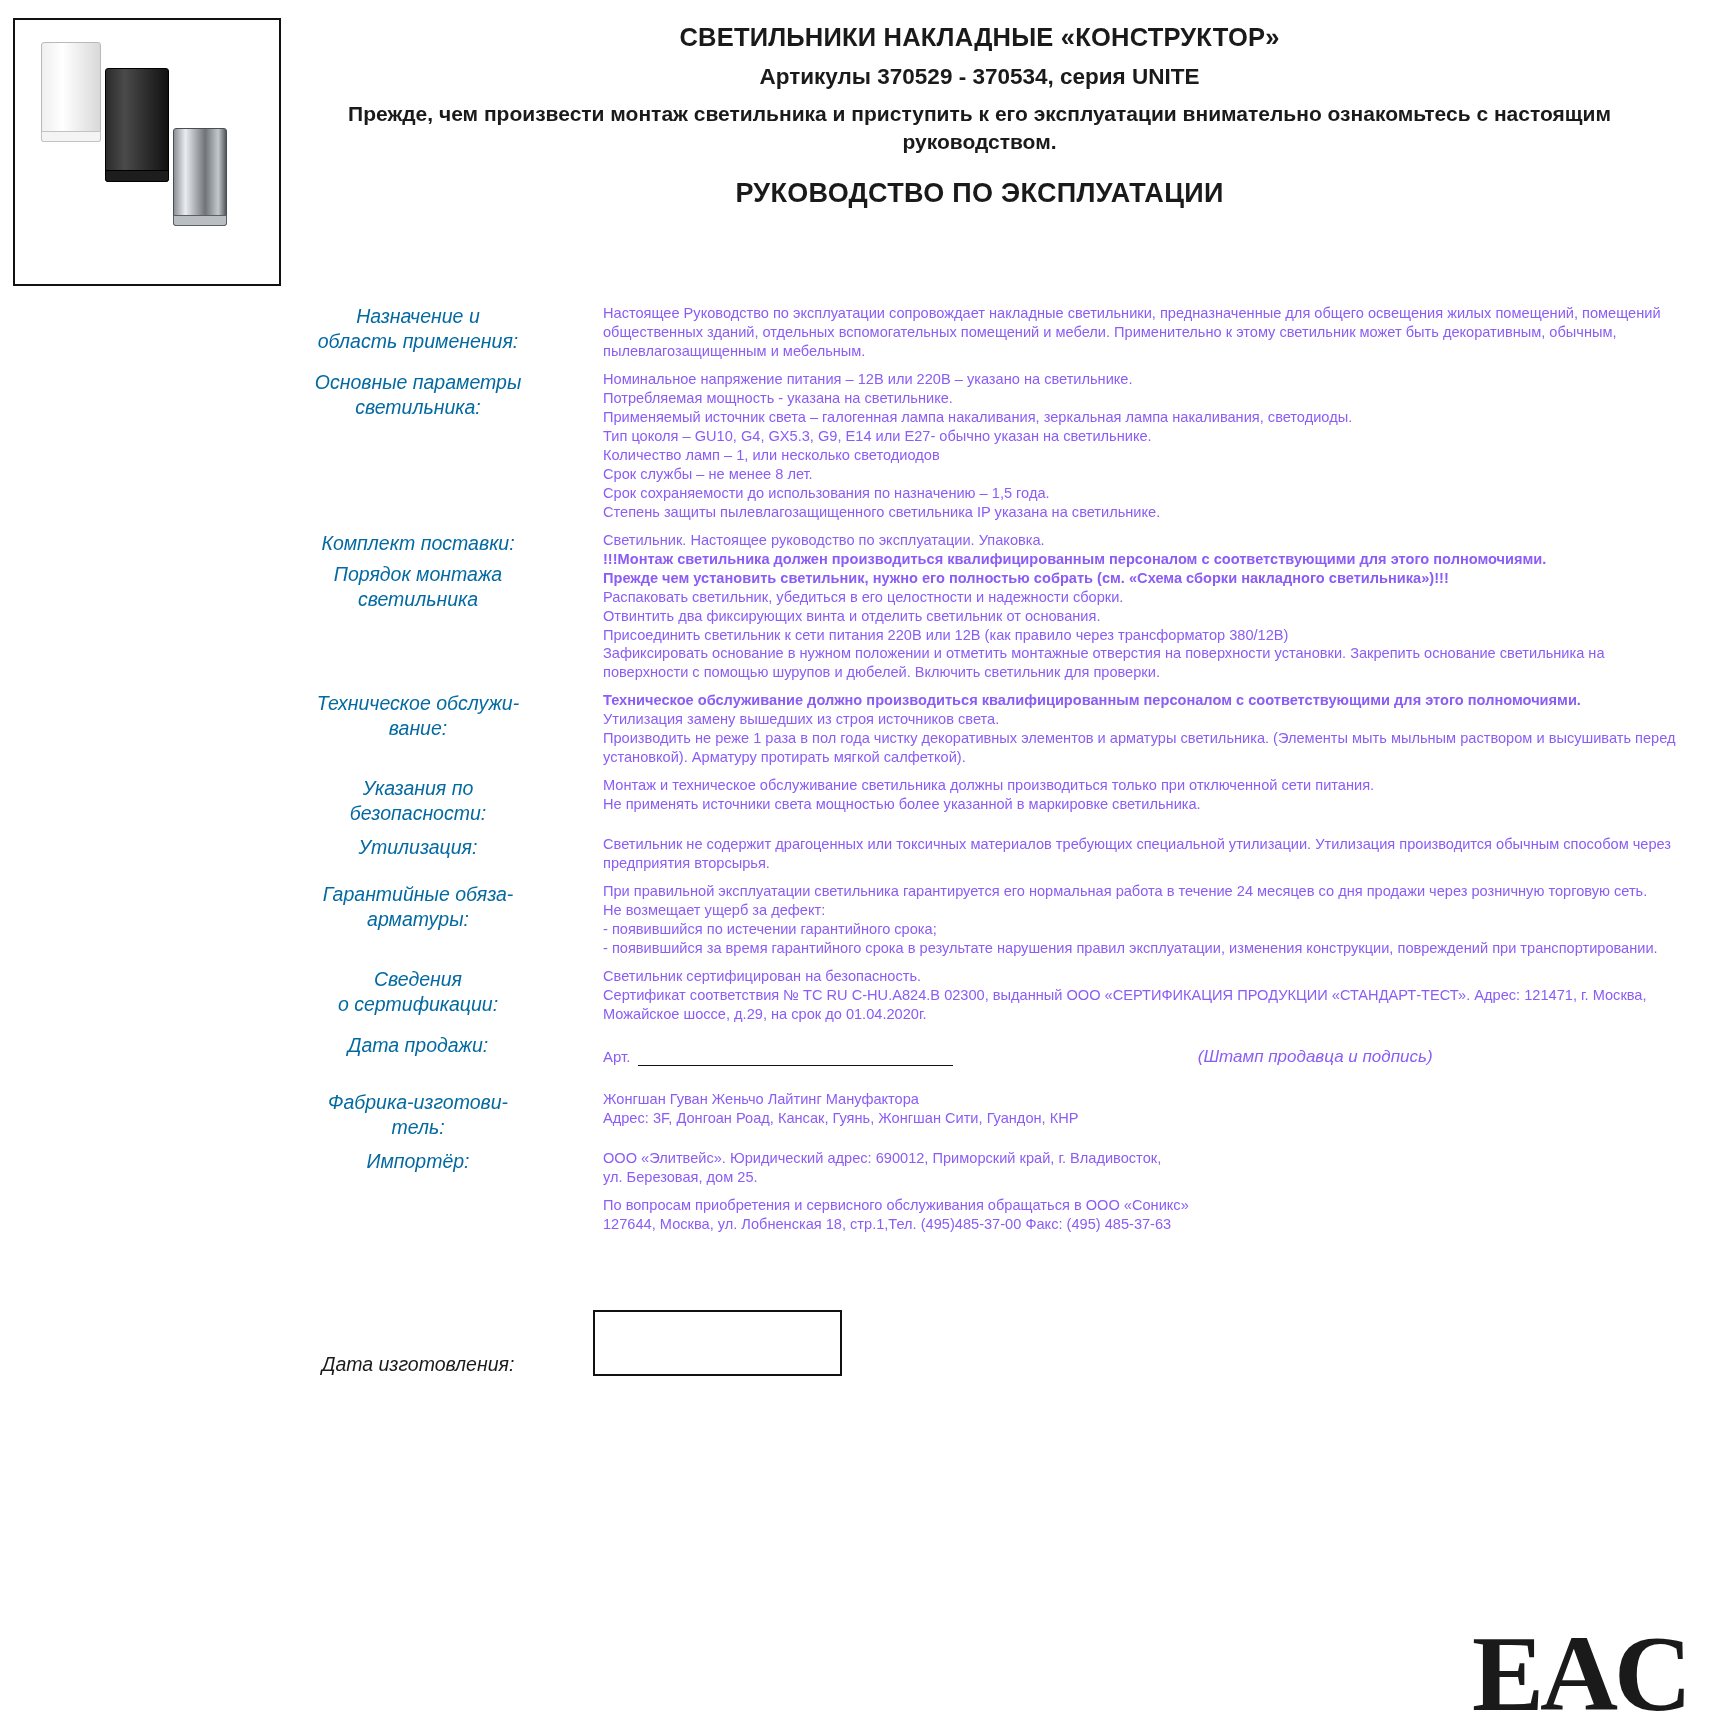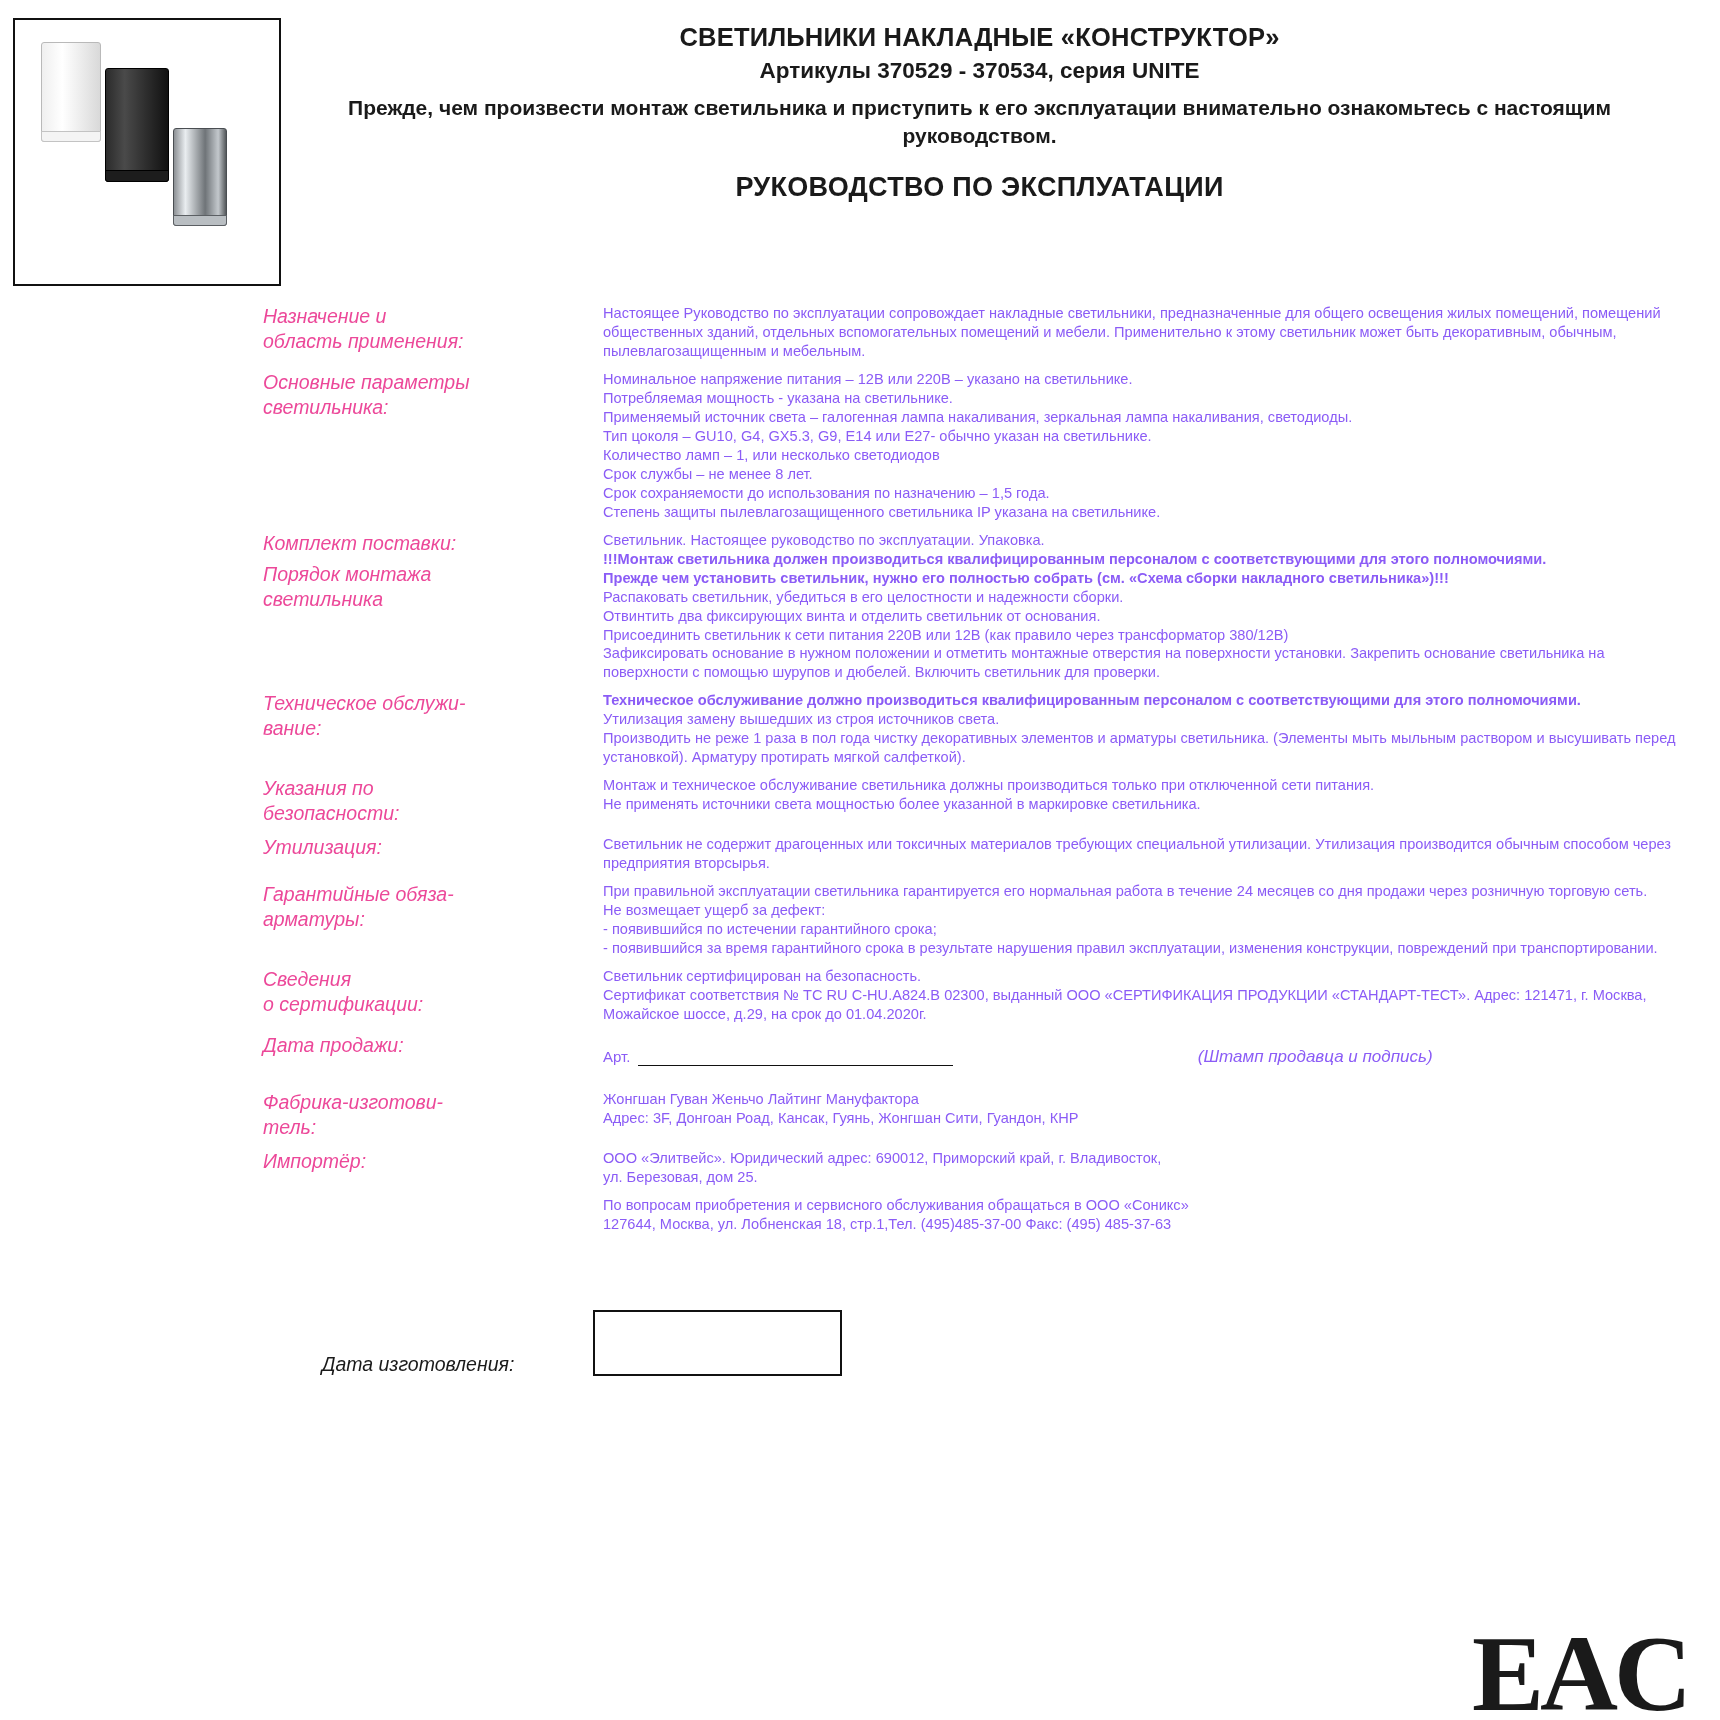--- a/index.html
+++ b/index.html
@@ -84,21 +84,21 @@
   }
   .title-main {
     font-size: 25.5px;
     font-weight: bold;
     letter-spacing: 0.2px;
     line-height: 1.18;
   }
   .title-sub {
     font-size: 22.5px;
     font-weight: bold;
-    margin-top: 6px;
+    margin-top: 12px;
   }
   .title-note {
     font-size: 21px;
     font-weight: bold;
     line-height: 1.32;
     margin-top: 10px;
     padding: 0 34px;
   }
   .title-manual {
     font-size: 27px;
@@ -116,25 +116,25 @@
     display: flex;
     align-items: flex-start;
     margin-bottom: 9px;
   }
   .row-label {
     width: 310px;
     min-width: 310px;
     padding-right: 10px;
     padding-left: 255px;
     box-sizing: content-box;
-    text-align: left;
+    text-align: center;
     font-style: italic;
     font-size: 19.5px;
     line-height: 1.28;
-    color: #ec4899;
+    color: #0369a1;
   }
   .row-body {
     flex: 1;
     padding-left: 20px;
     font-size: 14.6px;
     line-height: 1.30;
     color: #8b5cf6;
   }
   .row-body p {
     margin: 0;

